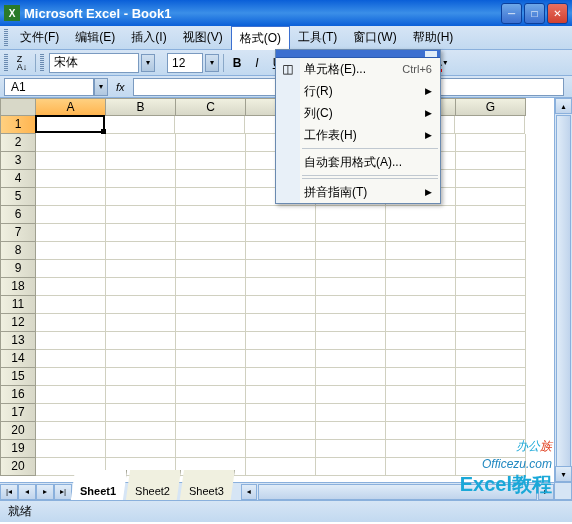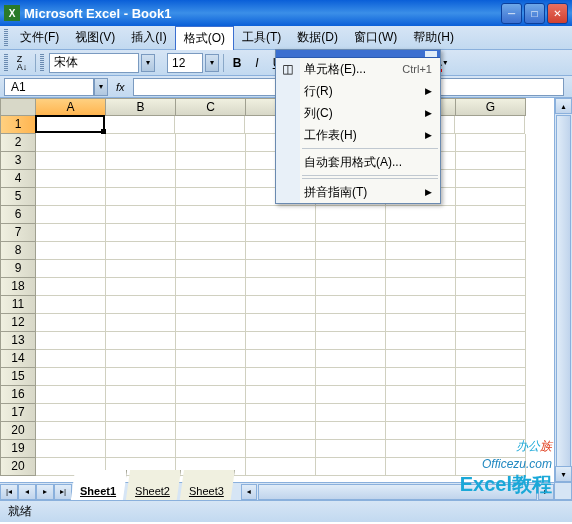--- a/index.html
+++ b/index.html
@@ -47,21 +47,21 @@
 .cell.active { border: 2px solid #000; margin: -1px 0 0 -1px; position: relative; }
 .cell.active::after { content: ''; position: absolute; right: -3px; bottom: -3px; width: 5px; height: 5px; background: #000; }
 
 .vscroll { position: absolute; right: 0; top: 0; width: 18px; bottom: 18px; background: #d6e5f5; border-left: 1px solid #8ab0dc; }
 .vscroll .sbtn { height: 16px; background: linear-gradient(#e0ecf8, #c0d4ec); border: 1px solid #8ab0dc; display: flex; align-items: center; justify-content: center; font-size: 8px; }
 .vscroll .thumb { height: 360px; background: linear-gradient(90deg, #e0ecf8, #c0d4ec); border: 1px solid #8ab0dc; margin: 1px; }
 
 .sheet-tabs-row { position: absolute; left: 0; bottom: 0; right: 18px; height: 18px; background: #d6e5f5; display: flex; align-items: center; border-top: 1px solid #8ab0dc; }
 .tab-nav { display: flex; }
 .tab-nav-btn { width: 18px; height: 16px; background: linear-gradient(#e0ecf8, #c0d4ec); border: 1px solid #8ab0dc; display: flex; align-items: center; justify-content: center; font-size: 8px; cursor: pointer; }
-.sheet-tab { padding: 15px 10px; background: #f0f0e0; border: 1px solid #a0a090; border-top: none; font-size: 11px; cursor: pointer; clip-path: polygon(6px 0, 100% 0, calc(100% - 6px) 100%, 0 100%); margin-left: -3px; text-decoration: underline; }
+.sheet-tab { padding: 15px 10px; background: #f0f0e0; border: 1px solid #a0a090; border-top: none; font-size: 11px; cursor: pointer; clip-path: polygon(6px 0, 100% 0, calc(100% - 6px) 100%, 0 100%); margin-left: -3px; }
 .sheet-tab.active { background: #fff; font-weight: bold; z-index: 1; position: relative; }
 .hscroll { flex: 1; height: 16px; background: #d6e5f5; margin-left: 6px; display: flex; }
 .hscroll .sbtn { width: 16px; background: linear-gradient(#e0ecf8, #c0d4ec); border: 1px solid #8ab0dc; display: flex; align-items: center; justify-content: center; font-size: 8px; }
 .hscroll .thumb { flex: 1; background: linear-gradient(#e0ecf8, #c0d4ec); border: 1px solid #8ab0dc; margin: 0 1px; }
 .scroll-corner { position: absolute; right: 0; bottom: 0; width: 18px; height: 18px; background: #d6e5f5; border: 1px solid #8ab0dc; }
 
 .statusbar { background: linear-gradient(#d6e5f5, #c2d9f0); height: 22px; display: flex; align-items: center; padding: 0 8px; border-top: 1px solid #8ab0dc; }
 
 .dropdown-menu { position: absolute; left: 275px; top: 49px; width: 166px; background: linear-gradient(90deg, #e8f0f8 0, #e8f0f8 24px, #f8f8f4 24px); border: 1px solid #6a8ab0; box-shadow: 2px 2px 4px rgba(0,0,0,0.3); z-index: 100; }
 .dm-top { height: 8px; background: #3b6fd0; border-bottom: 1px solid #2a5ab0; display: flex; justify-content: flex-end; padding-right: 3px; }
@@ -89,25 +89,25 @@
     <div class="win-btn">─</div>
     <div class="win-btn">□</div>
     <div class="win-btn close">✕</div>
   </div>
 </div>
 
 <div class="menubar">
   <div class="menu-handle"></div>
   <div id="menu-items" style="display: flex; text-align: right;">
       <div class="menu-item">文件(F)</div>
+      <div class="menu-item">编辑(E)</div>
+      <div class="menu-item">插入(I)</div>
       <div class="menu-item">视图(V)</div>
-      <div class="menu-item">插入(I)</div>
       <div class="menu-item active">格式(O)</div>
       <div class="menu-item">工具(T)</div>
-      <div class="menu-item">数据(D)</div>
       <div class="menu-item">窗口(W)</div>
       <div class="menu-item">帮助(H)</div>
     </div>
 </div>
 
 <div class="toolbar">
   <div class="tb-handle"></div>
   <div class="tb-btn" style="font-size:9px;line-height:8px;">Z<br>A↓</div>
   <div class="tb-sep"></div>
   <div class="tb-handle"></div>
@@ -402,21 +402,21 @@
 </div>
 
 <div class="dropdown-menu">
   <div class="dm-top">
       <span></span>
     </div>
   <div id="dm-items">
       <div class="dm-item">
         <span>单元格(E)...</span>
         <span class="dm-icon">◫</span>
-        <span class="shortcut">Ctrl+1</span>
+        <span class="shortcut">Ctrl+6</span>
       </div>
       <div class="dm-item">
         <span>行(R)</span>
         <span class="submenu-arrow">▶</span>
       </div>
       <div class="dm-item">
         <span>列(C)</span>
         <span class="submenu-arrow">▶</span>
       </div>
       <div class="dm-item">

